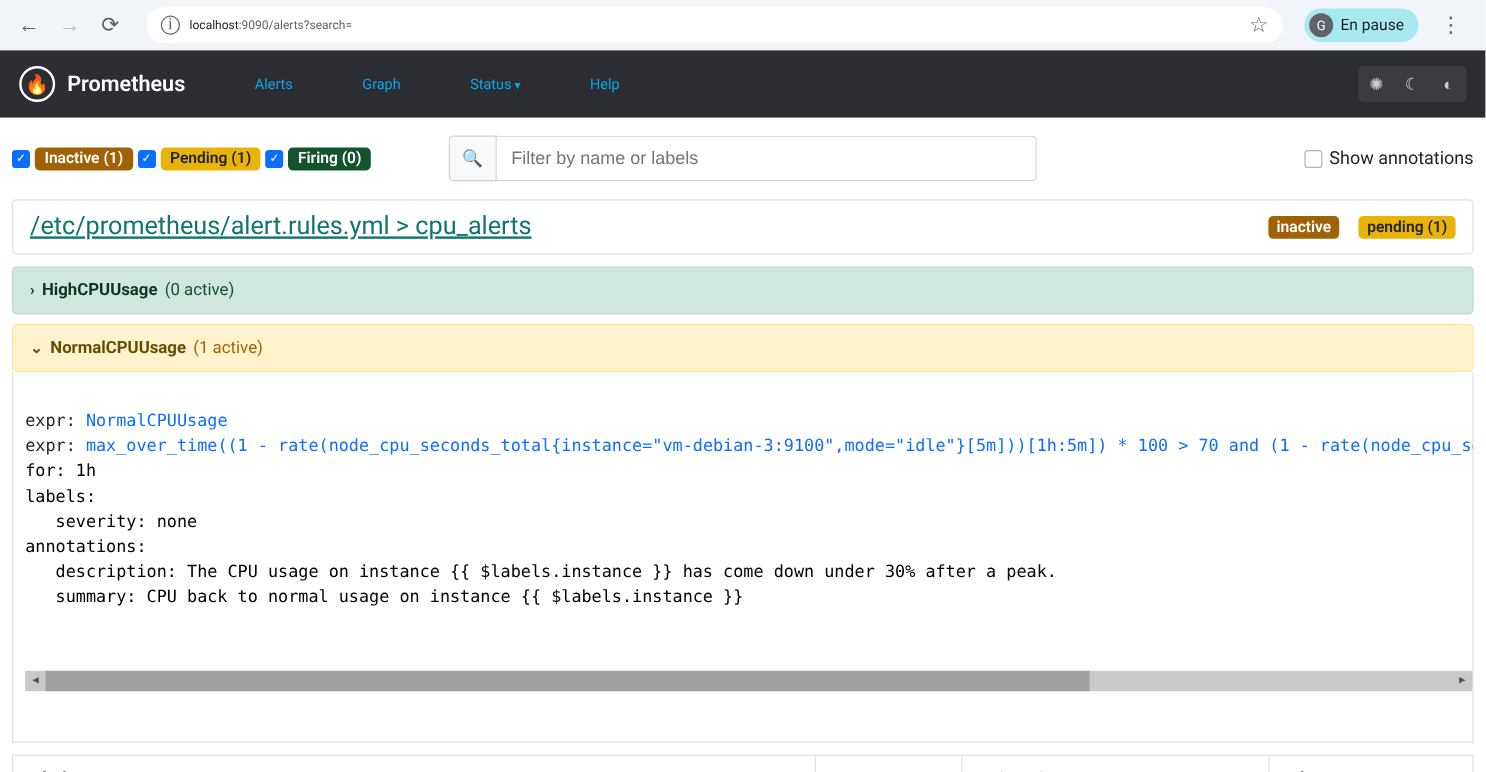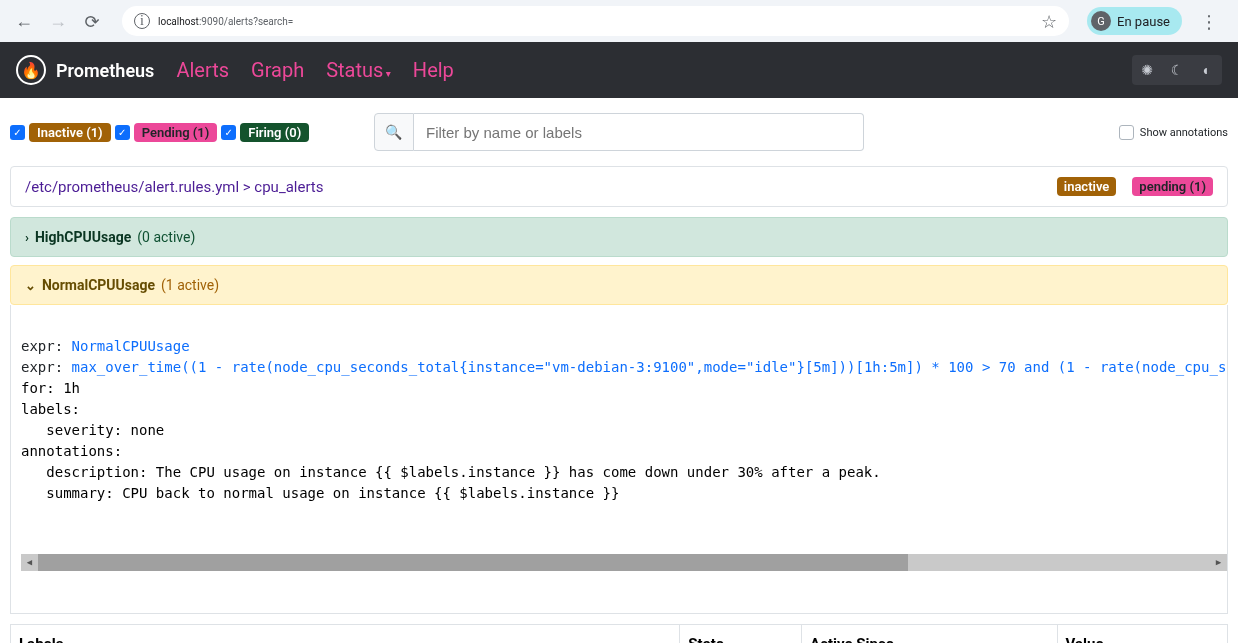--- a/index.html
+++ b/index.html
@@ -17,46 +17,46 @@
 .url-path { color: #5f6368; }
 .star-icon { color: #5f6368; font-size: 18px; margin-left: auto; }
 .profile-chip { display: flex; align-items: center; background: #a8e9f0; border-radius: 16px; padding: 4px 12px 4px 4px; gap: 6px; font-size: 13px; color: #202124; }
 .profile-avatar { width: 20px; height: 20px; border-radius: 50%; background: #5f6368; color: #fff; display: flex; align-items: center; justify-content: center; font-size: 11px; }
 .menu-dots { color: #5f6368; font-size: 18px; padding: 0 8px; cursor: pointer; }
 
 
 .prom-nav { display: flex; align-items: center; background: #2c2e33; height: 56px; padding: 0 16px; gap: 22px; }
 .prom-logo { display: flex; align-items: center; gap: 10px; color: #fff; font-weight: 600; font-size: 18px; }
 .prom-logo-icon { width: 30px; height: 30px; border: 2px solid #fff; border-radius: 50%; display: flex; align-items: center; justify-content: center; font-size: 16px; }
-.nav-link { color: #ec4899; font-size: 20px; cursor: pointer; }
+.nav-link { color: #0ea5e9; font-size: 12px; cursor: pointer; margin-left: 36px; }
 .nav-dropdown::after { content: " ▾"; font-size: 10px; }
 .nav-right { margin-left: auto; display: flex; gap: 0; background: #3a3c42; border-radius: 4px; }
 .theme-btn { width: 30px; height: 30px; display: flex; align-items: center; justify-content: center; color: #c9cdd4; cursor: pointer; font-size: 14px; }
 
 
 .content { padding: 16px 10px; }
 .filter-row { display: flex; align-items: center; gap: 8px; margin-bottom: 16px; }
 .filter-checks { display: flex; align-items: center; gap: 4px; }
 .check-item { display: inline-flex; align-items: center; gap: 4px; }
 .check-box { width: 15px; height: 15px; background: #0d6efd; border-radius: 3px; display: inline-flex; align-items: center; justify-content: center; color: #fff; font-size: 10px; }
 .pill { padding: 2px 8px; border-radius: 4px; font-size: 13px; font-weight: 600; color: #fff; }
 .pill-green { background: #a16207; }
-.pill-yellow { background: #ec4899; color: #212529; }
+.pill-yellow { background: #eab308; color: #212529; }
 .pill-red { background: #14532d; }
 
 .search-wrap { display: flex; margin: 0 auto; width: 490px; position: absolute; left: 50%; transform: translateX(-50%); }
 .filter-row { position: relative; height: 36px; }
 .search-btn { width: 40px; height: 38px; border: 1px solid #ced4da; background: #f8f9fa; border-radius: 4px 0 0 4px; display: flex; align-items: center; justify-content: center; color: #495057; font-size: 14px; }
 .search-input { flex: 1; height: 38px; border: 1px solid #ced4da; border-left: none; border-radius: 0 4px 4px 0; padding: 0 12px; font-size: 15px; outline: none; }
-.show-ann { display: flex; align-items: center; gap: 6px; font-size: 11px; color: #212529; margin-left: auto; }
+.show-ann { display: flex; align-items: center; gap: 6px; font-size: 15px; color: #212529; margin-left: auto; }
 .ann-check { width: 15px; height: 15px; border: 1px solid #adb5bd; border-radius: 3px; display: inline-block; }
 
 
 .rule-group { border: 1px solid #dee2e6; border-radius: 4px; padding: 10px 14px; display: flex; align-items: center; margin-bottom: 10px; }
-.rule-path { font-size: 15px; color: #4c1d95; }
+.rule-path { font-size: 21px; color: #0f766e; text-decoration: underline; }
 .rule-badges { margin-left: auto; display: flex; gap: 16px; }
 .badge-sm { padding: 2px 7px; border-radius: 4px; font-size: 13px; font-weight: 600; }
 
 
 .alert-row { border: 1px solid #dee2e6; border-radius: 4px; padding: 11px 14px; margin-bottom: 8px; display: flex; align-items: center; cursor: pointer; }
 .alert-row.inactive { background: #d1e7dd; border-color: #badbcc; }
 .alert-row.pending { background: #fff3cd; border-color: #ffe69c; }
 .chevron { font-weight: 700; margin-right: 6px; font-size: 13px; }
 .chevron.inactive-c { color: #0a3622; }
 .chevron.pending-c { color: #664d03; }

